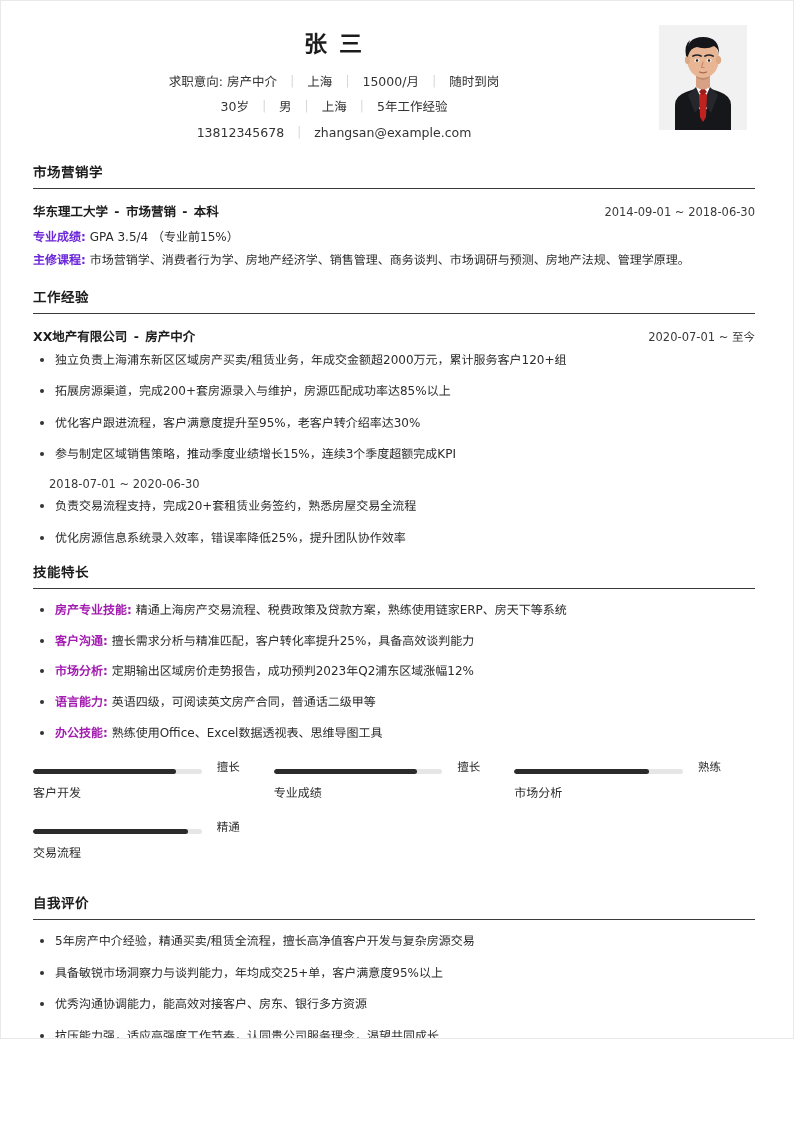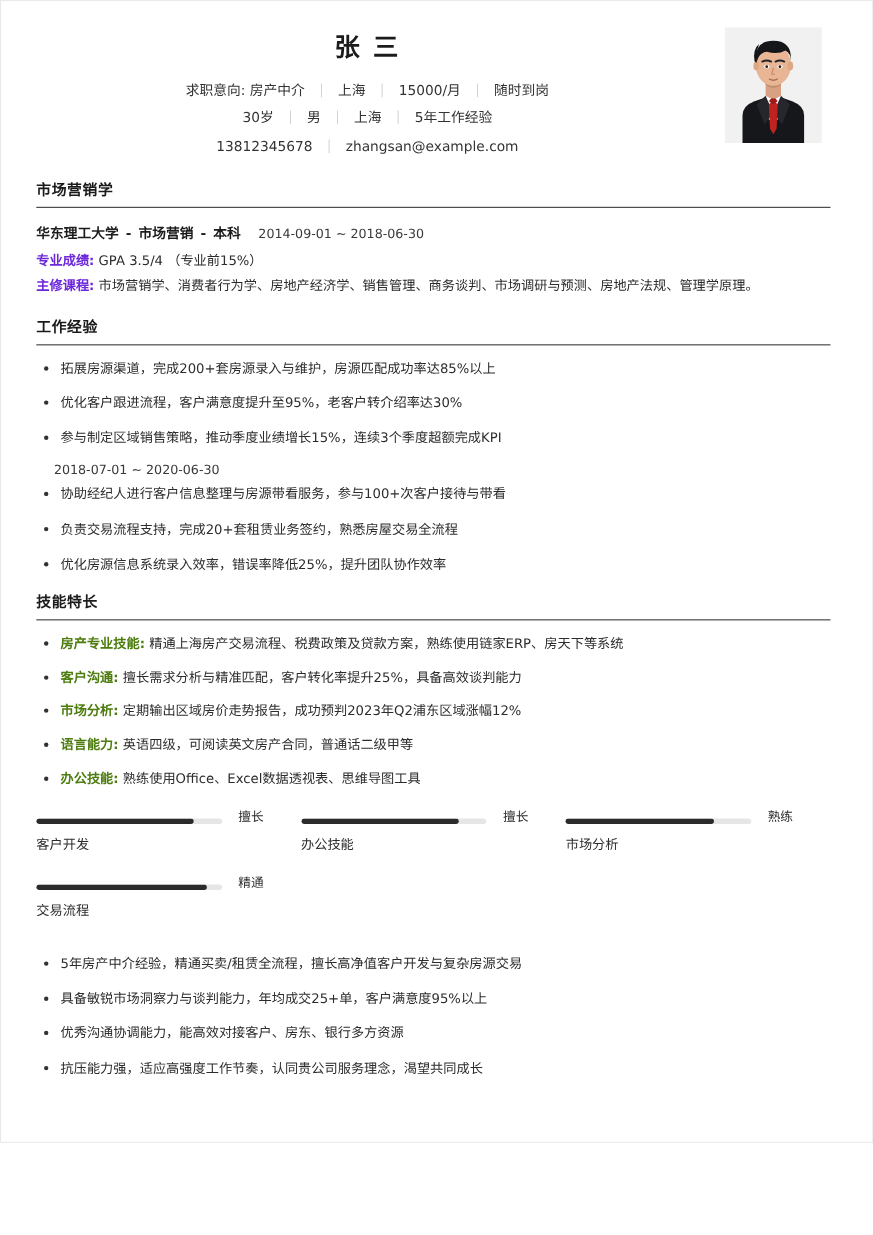--- a/index.html
+++ b/index.html
@@ -80,21 +80,21 @@
     letter-spacing: 0.5px;
     padding-bottom: 7px;
     border-bottom: 1px solid #3a3a3a;
     margin-bottom: 12px;
   }
 
   
   .entry { margin-bottom: 4px; }
   .entry-head {
     display: flex;
-    justify-content: flex-start;
+    justify-content: space-between;
     align-items: baseline;
     margin-bottom: 6px;
   }
   .entry-title {
     font-size: 12.5px;
     font-weight: bold;
     color: #1b1b1b;
   }
   .entry-title .dash {
     font-weight: bold;
@@ -133,21 +133,21 @@
     left: 7px;
     top: 7px;
     width: 4px;
     height: 4px;
     border-radius: 50%;
     background: #333333;
   }
   ul.bullets.tight > li { margin-bottom: 12px; }
   ul.bullets > li .k {
     font-weight: bold;
-    color: #4d7c0f;
+    color: #a21caf;
   }
 
   
   .bars {
     display: flex;
     flex-wrap: wrap;
     margin-top: 16px;
   }
   .bar-cell {
     width: 33.33%;
@@ -283,33 +283,39 @@
           <b>主修课程:</b>
           <span>市场营销学、消费者行为学、房地产经济学、销售管理、商务谈判、市场调研与预测、房地产法规、管理学原理。</span>
         </div>
       </div>
     </div>
 
     <div class="section">
       <div class="section-title">工作经验</div>
 
       <div class="entry">
+        <div class="entry-head">
+          <div class="entry-title">
+            <span>XX地产有限公司</span><span class="dash"> - </span><span>房产中介</span>
+          </div>
+          <div class="entry-date">2020-07-01 ~ 至今</div>
+        </div>
         <ul class="bullets">
+          <li>独立负责上海浦东新区区域房产买卖/租赁业务，年成交金额超2000万元，累计服务客户120+组</li>
           <li>拓展房源渠道，完成200+套房源录入与维护，房源匹配成功率达85%以上</li>
           <li>优化客户跟进流程，客户满意度提升至95%，老客户转介绍率达30%</li>
           <li>参与制定区域销售策略，推动季度业绩增长15%，连续3个季度超额完成KPI</li>
         </ul>
       </div>
 
       <div class="entry" style="margin-top:10px;">
         <div class="entry-head">
           <div class="entry-date">2018-07-01 ~ 2020-06-30</div>
         </div>
         <ul class="bullets">
-          <li>协助经纪人进行客户信息整理与房源带看服务，参与100+次客户接待与带看</li>
           <li>负责交易流程支持，完成20+套租赁业务签约，熟悉房屋交易全流程</li>
           <li>优化房源信息系统录入效率，错误率降低25%，提升团队协作效率</li>
         </ul>
       </div>
     </div>
 
     <div class="section">
       <div class="section-title">技能特长</div>
 
       <ul class="bullets tight">
@@ -346,21 +352,21 @@
           <div class="bar-name">客户开发</div>
         </div>
 
         <div class="bar-cell">
           <div class="bar-row">
             <div class="bar-track">
               <div class="bar-fill" style="width: 85%;"></div>
             </div>
             <div class="bar-level">擅长</div>
           </div>
-          <div class="bar-name">办公技能</div>
+          <div class="bar-name">专业成绩</div>
         </div>
 
         <div class="bar-cell">
           <div class="bar-row">
             <div class="bar-track">
               <div class="bar-fill" style="width: 80%;"></div>
             </div>
             <div class="bar-level">熟练</div>
           </div>
           <div class="bar-name">市场分析</div>
@@ -372,20 +378,21 @@
               <div class="bar-fill" style="width: 92%;"></div>
             </div>
             <div class="bar-level">精通</div>
           </div>
           <div class="bar-name">交易流程</div>
         </div>
       </div>
     </div>
 
     <div class="section">
+      <div class="section-title">自我评价</div>
       <ul class="bullets">
         <li>5年房产中介经验，精通买卖/租赁全流程，擅长高净值客户开发与复杂房源交易</li>
         <li>具备敏锐市场洞察力与谈判能力，年均成交25+单，客户满意度95%以上</li>
         <li>优秀沟通协调能力，能高效对接客户、房东、银行多方资源</li>
         <li>抗压能力强，适应高强度工作节奏，认同贵公司服务理念，渴望共同成长</li>
       </ul>
     </div>
 
   </div>
 </div>

